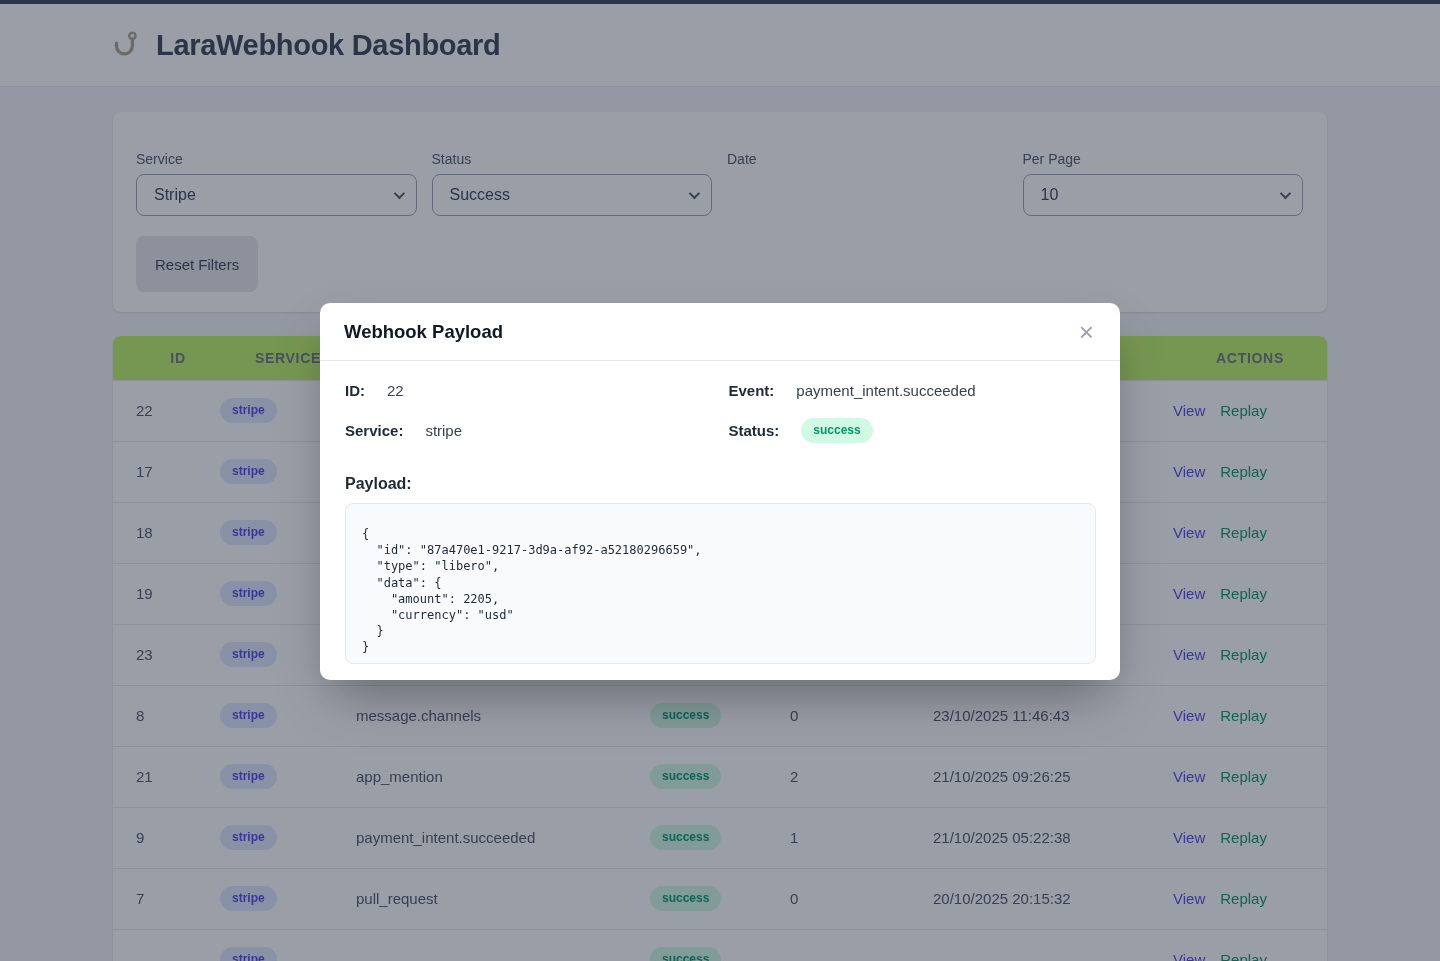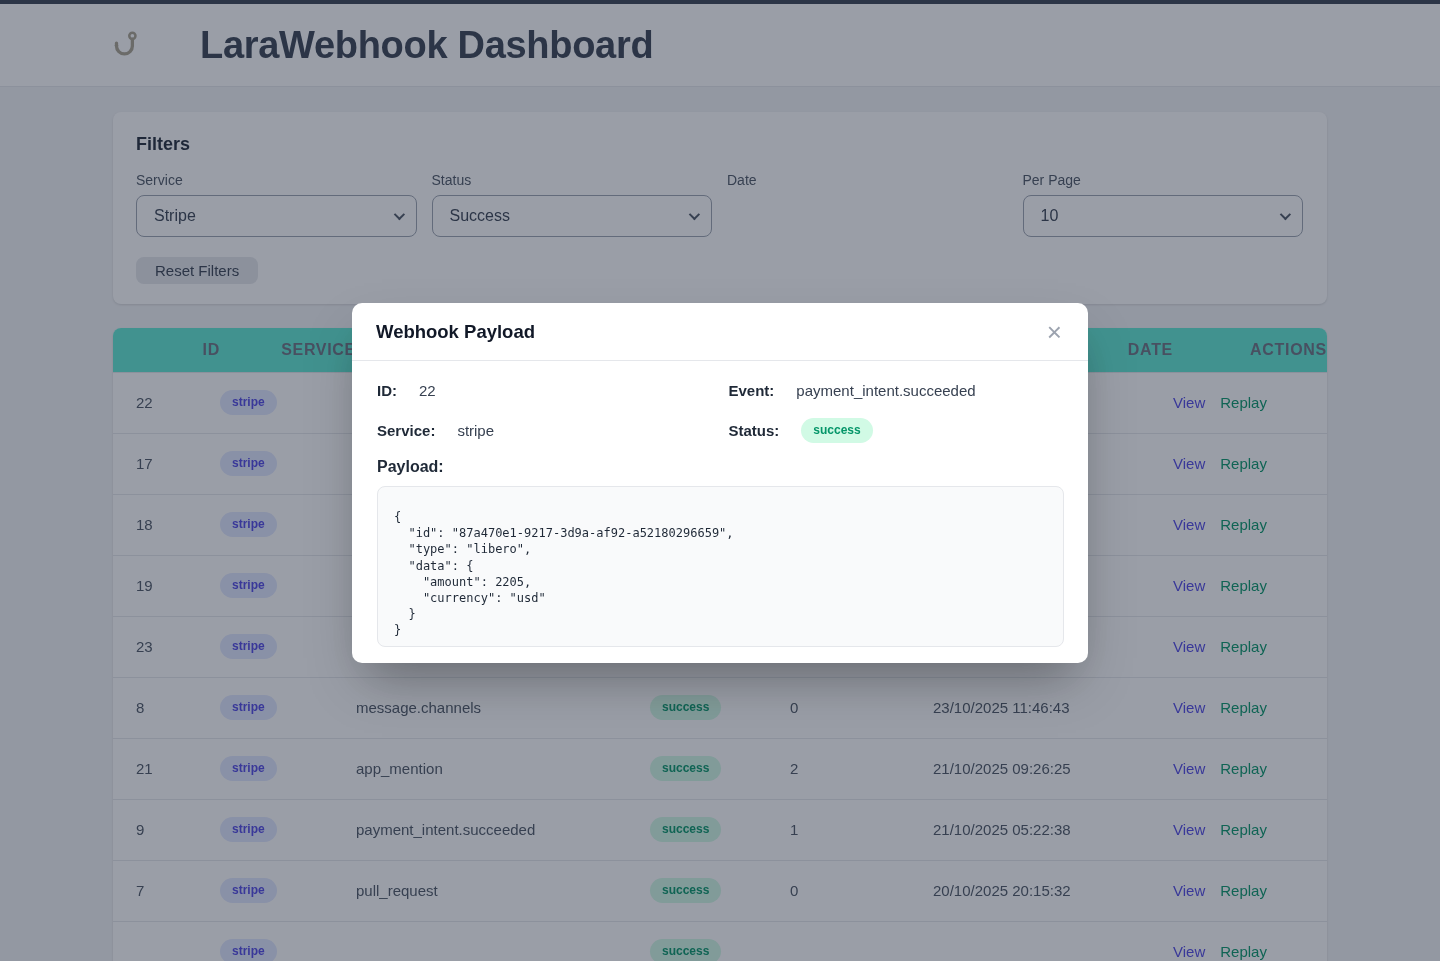--- a/index.html
+++ b/index.html
@@ -8,76 +8,76 @@
     font-family: "Liberation Sans", sans-serif;
     background: #f3f4f6;
     position: relative;
   }
   .topstrip { height: 4px; background: var(--topstrip, #374151); }
 
   
   .app-header { background: #ffffff; border-bottom: 1px solid #e5e7eb; height: 83px; display: flex; align-items: center; }
   .container { width: 1214px; margin: 0 auto; }
   .brand { display: flex; align-items: center; gap: 12px; }
-  .brand h1 { font-size: 38px; font-weight: 700; color: #374151; letter-spacing: -0.3px; margin-left: 44px; }
+  .brand h1 { font-size: 29px; font-weight: 700; color: #374151; letter-spacing: -0.3px; }
   .hook-svg { width: 31px; height: 31px; }
 
   
   main.container { padding-top: 25px; }
   .card { background: #ffffff; border-radius: 8px; box-shadow: 0 1px 3px rgba(0,0,0,0.08), 0 1px 2px rgba(0,0,0,0.05); }
   .filters-card { padding: 22px 24px 20px 23px; }
   .filters-card h2 { font-size: 18px; font-weight: 700; color: #1f2937; }
   .filter-grid { display: grid; grid-template-columns: repeat(4, 1fr); gap: 15px; margin-top: 17px; }
   .field label { display: block; font-size: 14px; color: #4b5563; margin-bottom: 7px; }
   .selectbox {
     height: 42px; border: 1px solid #9ca3af; border-radius: 8px;
     display: flex; align-items: center; justify-content: space-between;
     padding: 0 14px 0 17px; font-size: 16px; color: #374151; background: #fff;
     cursor: pointer;
   }
   .chev { width: 8px; height: 8px; border-right: 2px solid #4b5563; border-bottom: 2px solid #4b5563; transform: rotate(45deg) translateY(-2px); }
   .cal-svg { width: 17px; height: 17px; }
   .reset-btn {
-    margin-top: 20px; height: 27px; padding: 0 19px; border: none; border-radius: 8px;
+    margin-top: 20px; height: 56px; padding: 0 19px; border: none; border-radius: 8px;
     background: #e5e7eb; color: #374151; font-size: 15px; font-family: inherit; cursor: pointer;
   }
 
   
   .table-card { margin-top: 24px; overflow: hidden; border-radius: 8px 8px 0 0; }
   table { width: 100%; border-collapse: collapse; table-layout: fixed; }
   col.c1{width:107px} col.c2{width:136px} col.c3{width:294px} col.c4{width:120px} col.c5{width:163px} col.c6{width:240px} col.c7{width:154px}
   thead th {
-    height: 44px; background: #5eead4; border-bottom: 1px solid #e5e7eb;
-    text-align: right; font-size: 16px; font-weight: 700; color: #6b7280;
+    height: 44px; background: #bef264; border-bottom: 1px solid #e5e7eb;
+    text-align: center; font-size: 14px; font-weight: 700; color: #6b7280;
     text-transform: uppercase; letter-spacing: 0.7px; vertical-align: middle;
   }
   th.c-id, td.c-id { padding-left: 23px; }
   td { height: 61px; border-top: 1px solid #e5e7eb; vertical-align: middle; font-size: 15px; color: #4b5563; }
   td.c-attempts, th.c-attempts { padding-left: 20px; }
   .badge { display: inline-block; padding: 4px 12px; border-radius: 9999px; font-size: 12px; font-weight: 600; line-height: 17px; }
   .badge-service { background: var(--service-badge-bg, #e0e7ff); color: var(--service-badge-text, #4f46e5); }
   .badge-success { background: var(--success-bg, #d1fae5); color: var(--success-text, #059669); }
   .link-view { color: var(--accent, #4f46e5); text-decoration: none; font-weight: 500; cursor: pointer; margin-right: 15px; }
   .link-replay { color: var(--success-text, #059669); text-decoration: none; font-weight: 500; cursor: pointer; }
 
   
   .overlay { position: fixed; inset: 0; background: rgba(30, 41, 59, 0.45); z-index: 40; }
   .modal {
     position: fixed; top: 303px; left: 50%; transform: translateX(-50%);
-    width: 736px; background: #fff; border-radius: 10px; z-index: 50;
+    width: 800px; background: #fff; border-radius: 10px; z-index: 50;
     box-shadow: 0 25px 50px -12px rgba(0,0,0,0.35);
   }
   .modal-header { display: flex; align-items: center; justify-content: space-between; padding: 16px 24px; border-bottom: 1px solid #e5e7eb; height: 58px; }
   .modal-header h3 { font-size: 18.5px; font-weight: 700; color: #111827; }
   .modal-close { background: none; border: none; font-size: 26px; line-height: 20px; color: #9ca3af; cursor: pointer; font-family: inherit; padding: 0 2px; }
   .modal-body { padding: 21px 24px 16px 25px; }
   .detail-grid { display: grid; grid-template-columns: 1fr 1fr; column-gap: 16px; row-gap: 19px; }
   .detail { font-size: 15px; color: #374151; display: flex; align-items: center; gap: 22px; }
   .detail b { color: #1f2937; font-weight: 700; }
-  .payload-label { margin-top: 15px; font-size: 16px; font-weight: 700; color: #1f2937; }
+  .payload-label { margin-top: 32px; font-size: 16px; font-weight: 700; color: #1f2937; }
   .payload-pre {
     margin-top: 10px; background: #f9fafb; border: 1px solid #e5e7eb; border-radius: 8px;
     padding: 22px 16px; font-family: "DejaVu Sans Mono", monospace; font-size: 12px;
     line-height: 16.2px; color: #1f2937; white-space: pre; overflow: hidden; height: 161px;
   }
 </style>
 </head>
 <body>
 
 <div class="topstrip"></div>
@@ -91,21 +91,20 @@
         <path d="M3.6 13.5 l-2.2 2.8 h4.4 z" fill="#a9a28f"></path>
       </svg>
       <h1>LaraWebhook Dashboard</h1>
     </div>
   </div>
 </header>
 
 <main class="container">
 
   <section class="card filters-card">
-    <h2>Filters</h2>
     <div class="filter-grid">
       <div class="field">
         <label>Service</label>
         <div class="selectbox">
           <span>Stripe</span>
           <span class="chev"></span>
         </div>
       </div>
       <div class="field">
         <label>Status</label>

